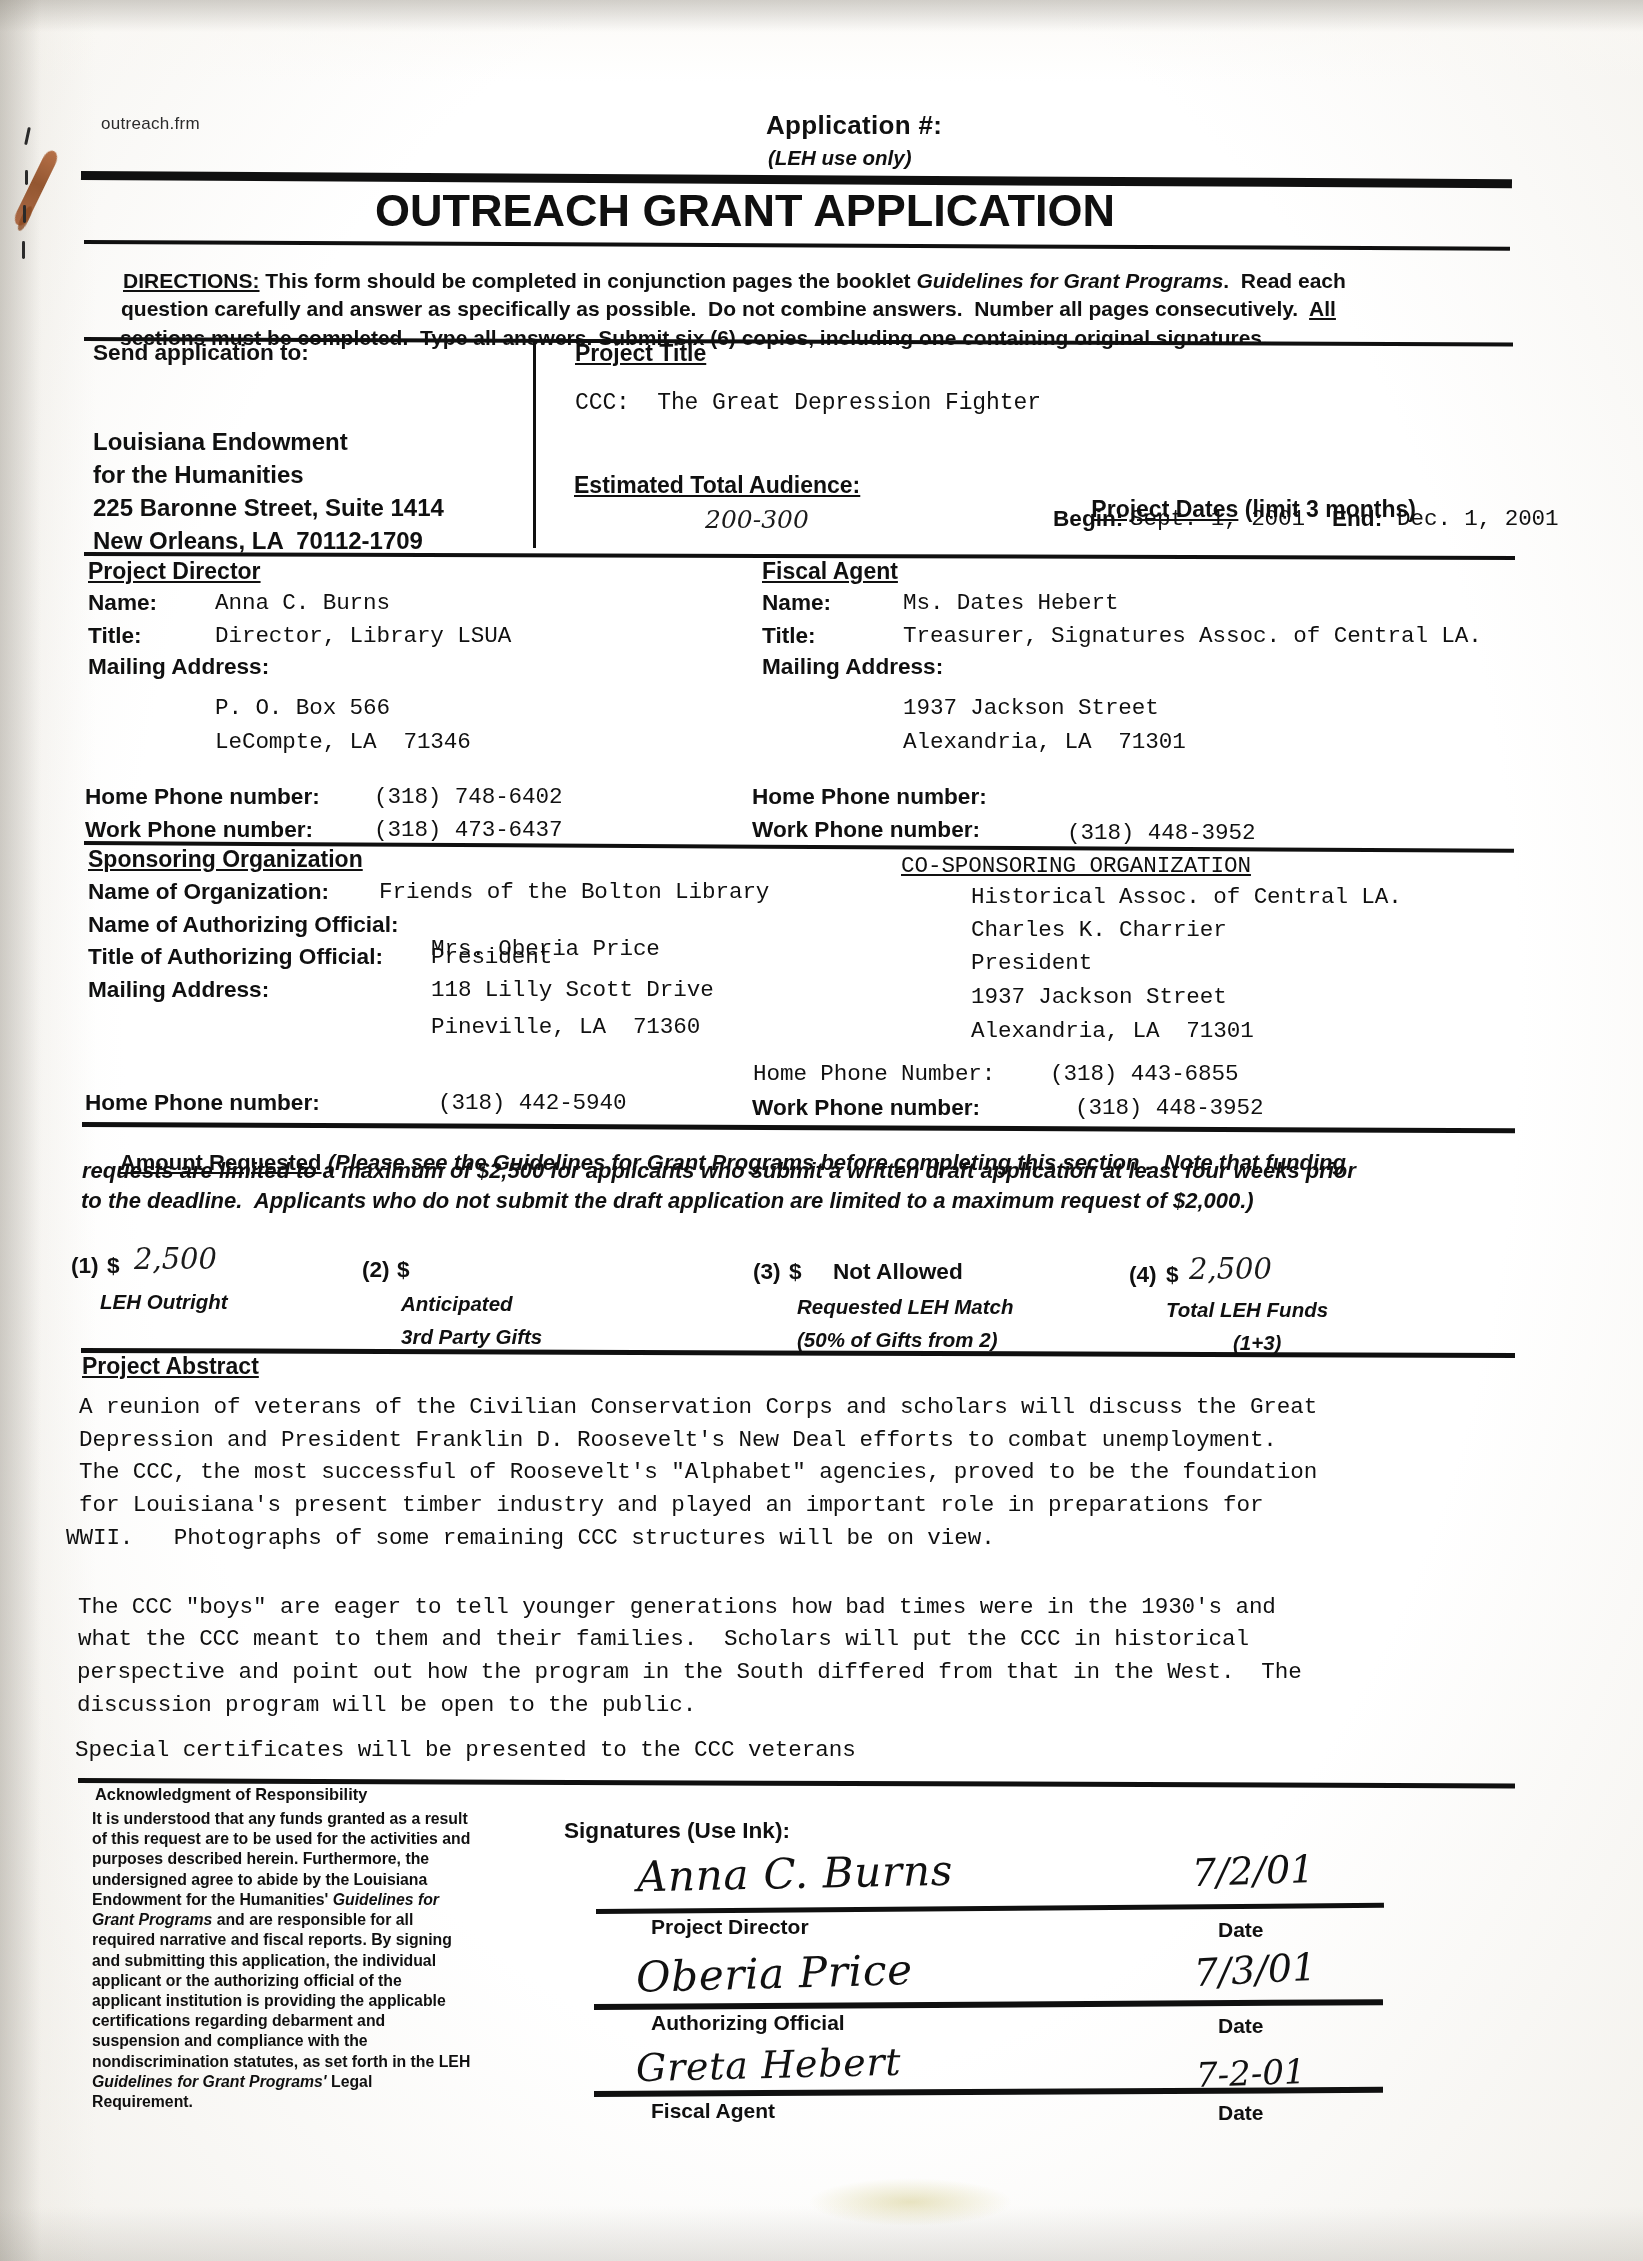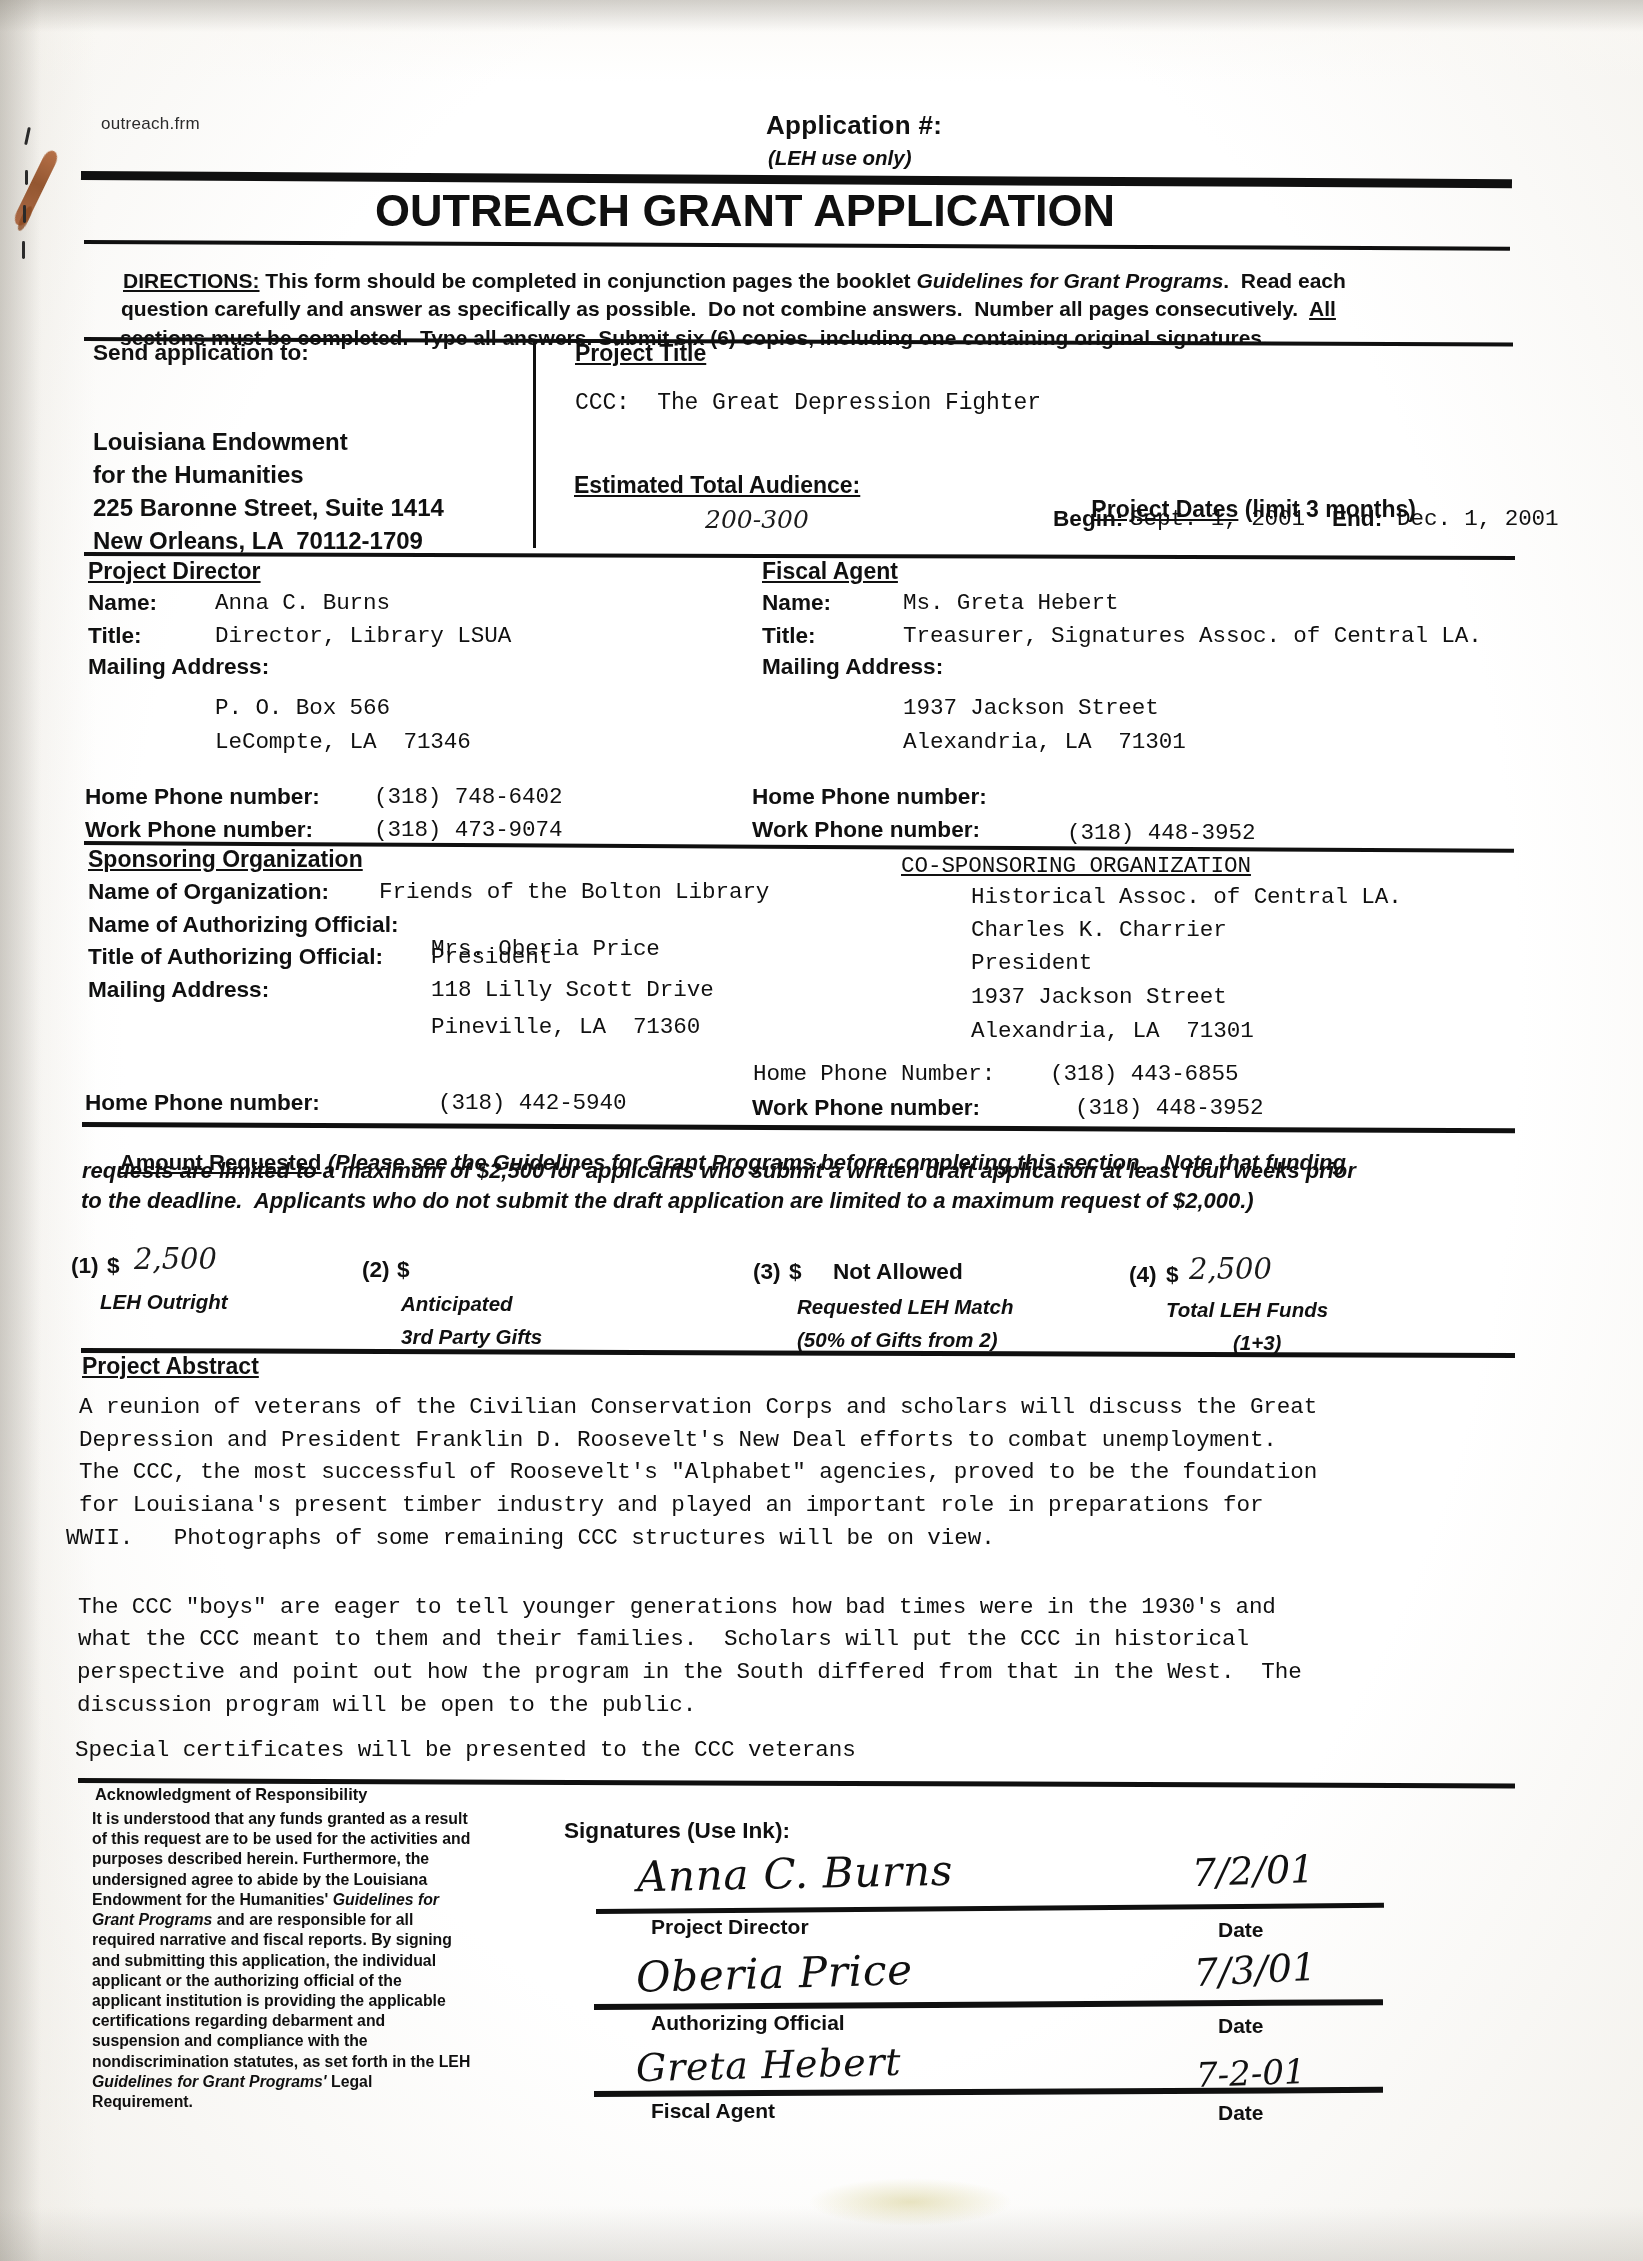--- a/index.html
+++ b/index.html
@@ -171,25 +171,25 @@
     <div class="t typed" style="left:215px; top:592px; font-size:22.6px;">Anna C. Burns</div>
     <div class="t form" style="left:88px; top:625px; font-size:22.6px;">Title:</div>
     <div class="t typed" style="left:215px; top:625px; font-size:22.6px;">Director, Library LSUA</div>
     <div class="t form" style="left:88px; top:656px; font-size:22.6px;">Mailing Address:</div>
     <div class="t typed" style="left:215px; top:697px; font-size:22.6px;">P. O. Box 566</div>
     <div class="t typed" style="left:215px; top:731px; font-size:22.6px;">LeCompte, LA  71346</div>
 
     <div class="t form" style="left:85px; top:786px; font-size:22.6px;">Home Phone number:</div>
     <div class="t typed" style="left:374px; top:786px; font-size:22.6px;">(318) 748-6402</div>
     <div class="t form" style="left:85px; top:819px; font-size:22.6px;">Work Phone number:</div>
-    <div class="t typed" style="left:374px; top:819px; font-size:22.6px;">(318) 473-9074</div>
+    <div class="t typed" style="left:374px; top:819px; font-size:22.6px;">(318) 473-6437</div>
 
     <div class="t form u" style="left:762px; top:560px; font-size:23px;">Fiscal Agent</div>
     <div class="t form" style="left:762px; top:592px; font-size:22.6px;">Name:</div>
-    <div class="t typed" style="left:903px; top:592px; font-size:22.6px;">Ms. Greta Hebert</div>
+    <div class="t typed" style="left:903px; top:592px; font-size:22.6px;">Ms. Dates Hebert</div>
     <div class="t form" style="left:762px; top:625px; font-size:22.6px;">Title:</div>
     <div class="t typed" style="left:903px; top:625px; font-size:22.6px;">Treasurer, Signatures Assoc. of Central LA.</div>
     <div class="t form" style="left:762px; top:656px; font-size:22.6px;">Mailing Address:</div>
     <div class="t typed" style="left:903px; top:697px; font-size:22.6px;">1937 Jackson Street</div>
     <div class="t typed" style="left:903px; top:731px; font-size:22.6px;">Alexandria, LA  71301</div>
 
     <div class="t form" style="left:752px; top:786px; font-size:22.6px;">Home Phone number:</div>
     <div class="t typed" style="left:1035px; top:786px; font-size:22.6px;"></div>
     <div class="t form" style="left:752px; top:819px; font-size:22.6px;">Work Phone number:</div>
     <div class="t typed" style="left:1067px; top:822px; font-size:22.6px;">(318) 448-3952</div>

